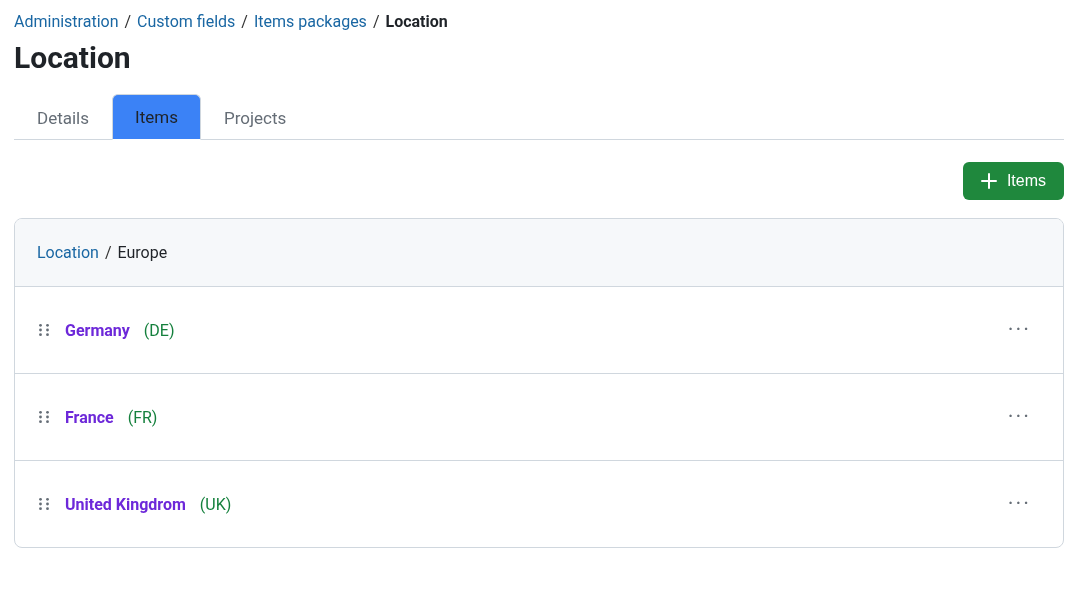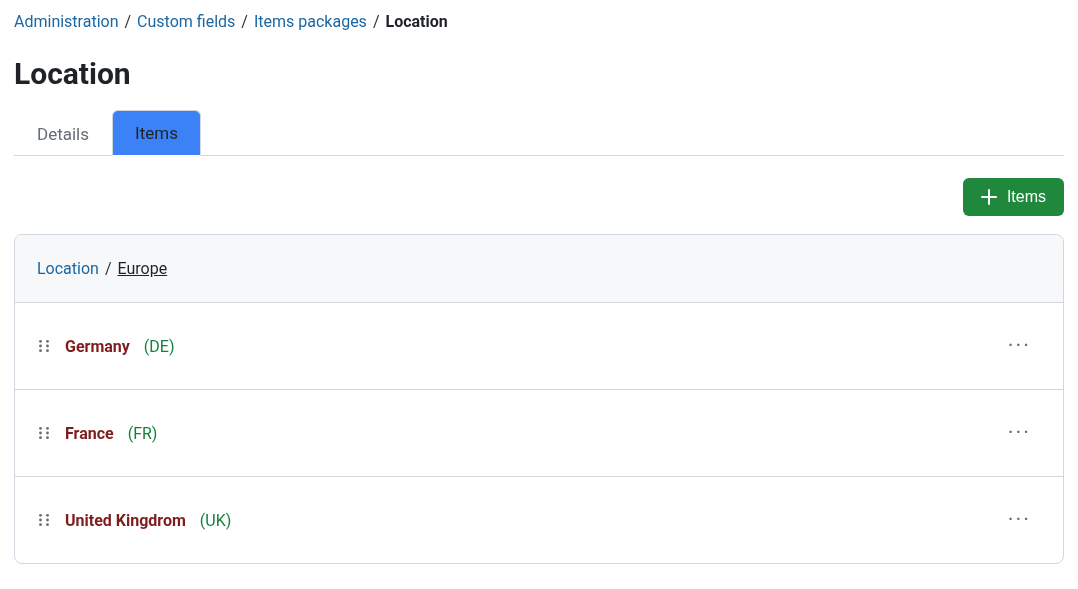--- a/index.html
+++ b/index.html
@@ -10,21 +10,21 @@
       padding: 10px 14px;
       width: 1078px;
     }
     .breadcrumb {
       font-size: 16px;
       line-height: 1.5;
       display: flex;
       align-items: center;
       flex-wrap: wrap;
       gap: 6px;
-      margin-bottom: 22px;
+      margin-bottom: 6px;
     }
     .breadcrumb a { color: #1a67a3; text-decoration: none; }
     .breadcrumb .sep { color: #333; }
     .breadcrumb .current { font-weight: 700; color: #1f2328; }
 
     h1.page-title {
       font-size: 30px;
       font-weight: 700;
       margin-bottom: 18px;
       color: #1f2328;
@@ -83,42 +83,42 @@
       background: #f6f8fa;
       border-bottom: 1px solid #d0d7de;
       padding: 24px 22px;
       font-size: 16px;
       display: flex;
       align-items: center;
       gap: 6px;
     }
     .panel-header a { color: #1a67a3; text-decoration: none; }
     .panel-header .sep { color: #333; }
-    .panel-header .current { color: #1f2328; text-decoration: underline; }
+    .panel-header .current { color: #1f2328; }
 
     .list-row {
       display: flex;
       align-items: center;
       padding: 28px 22px;
       border-bottom: 1px solid #d0d7de;
       font-size: 16px;
       gap: 14px;
     }
     .list-row:last-child { border-bottom: none; }
 
     .drag-handle {
       color: #656d76;
       cursor: grab;
       display: inline-flex;
       align-items: center;
     }
     .drag-svg { width: 14px; height: 14px; }
 
     .item-name {
-      color: #7f1d1d;
+      color: #6d28d9;
       font-weight: 700;
       text-decoration: none;
     }
     .item-code { color: #15803d; }
 
     .row-actions {
       margin-left: auto;
       color: #656d76;
       cursor: pointer;
       padding: 4px 10px;
@@ -139,20 +139,21 @@
   <a href="#">Items packages</a>
   <span class="sep">/</span>
   <span class="current">Location</span>
 </nav>
 
 <h1 class="page-title">Location</h1>
 
 <div class="tabs">
   <div class="tab">Details</div>
   <div class="tab active">Items</div>
+  <div class="tab">Projects</div>
 </div>
 
 <div class="toolbar">
   <button class="btn-primary">
     <svg class="plus-svg" viewBox="0 0 16 16" fill="none" stroke="currentColor" stroke-width="2" stroke-linecap="round">
       <line x1="8" y1="1" x2="8" y2="15"></line>
       <line x1="1" y1="8" x2="15" y2="8"></line>
     </svg>
     <span>Items</span>
   </button>

